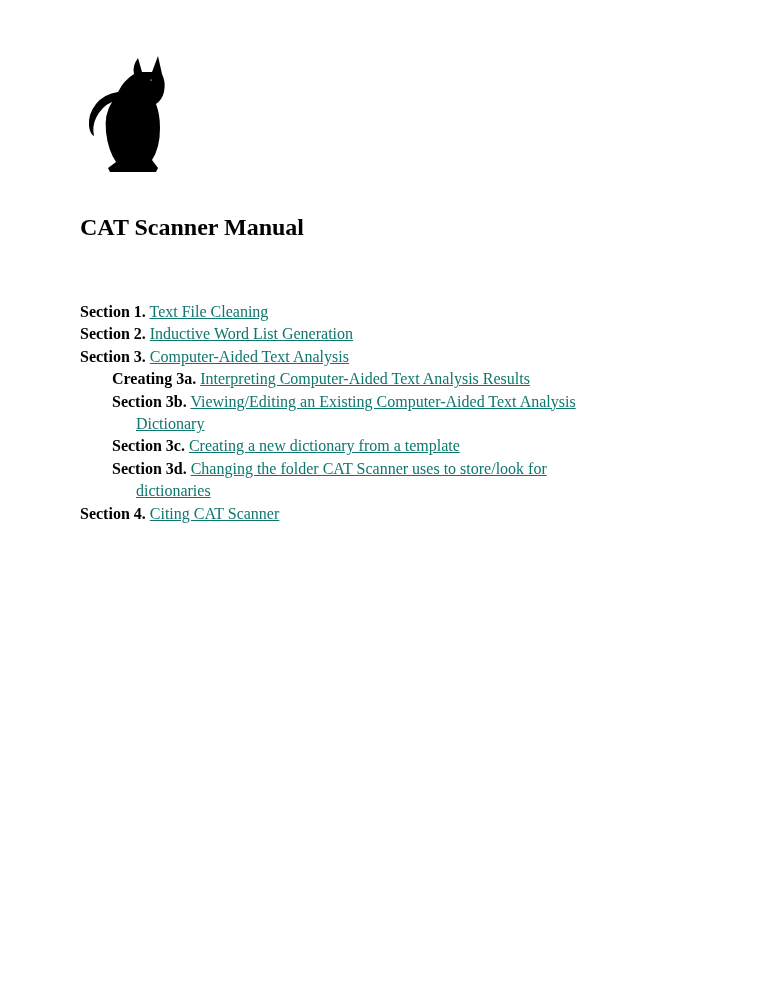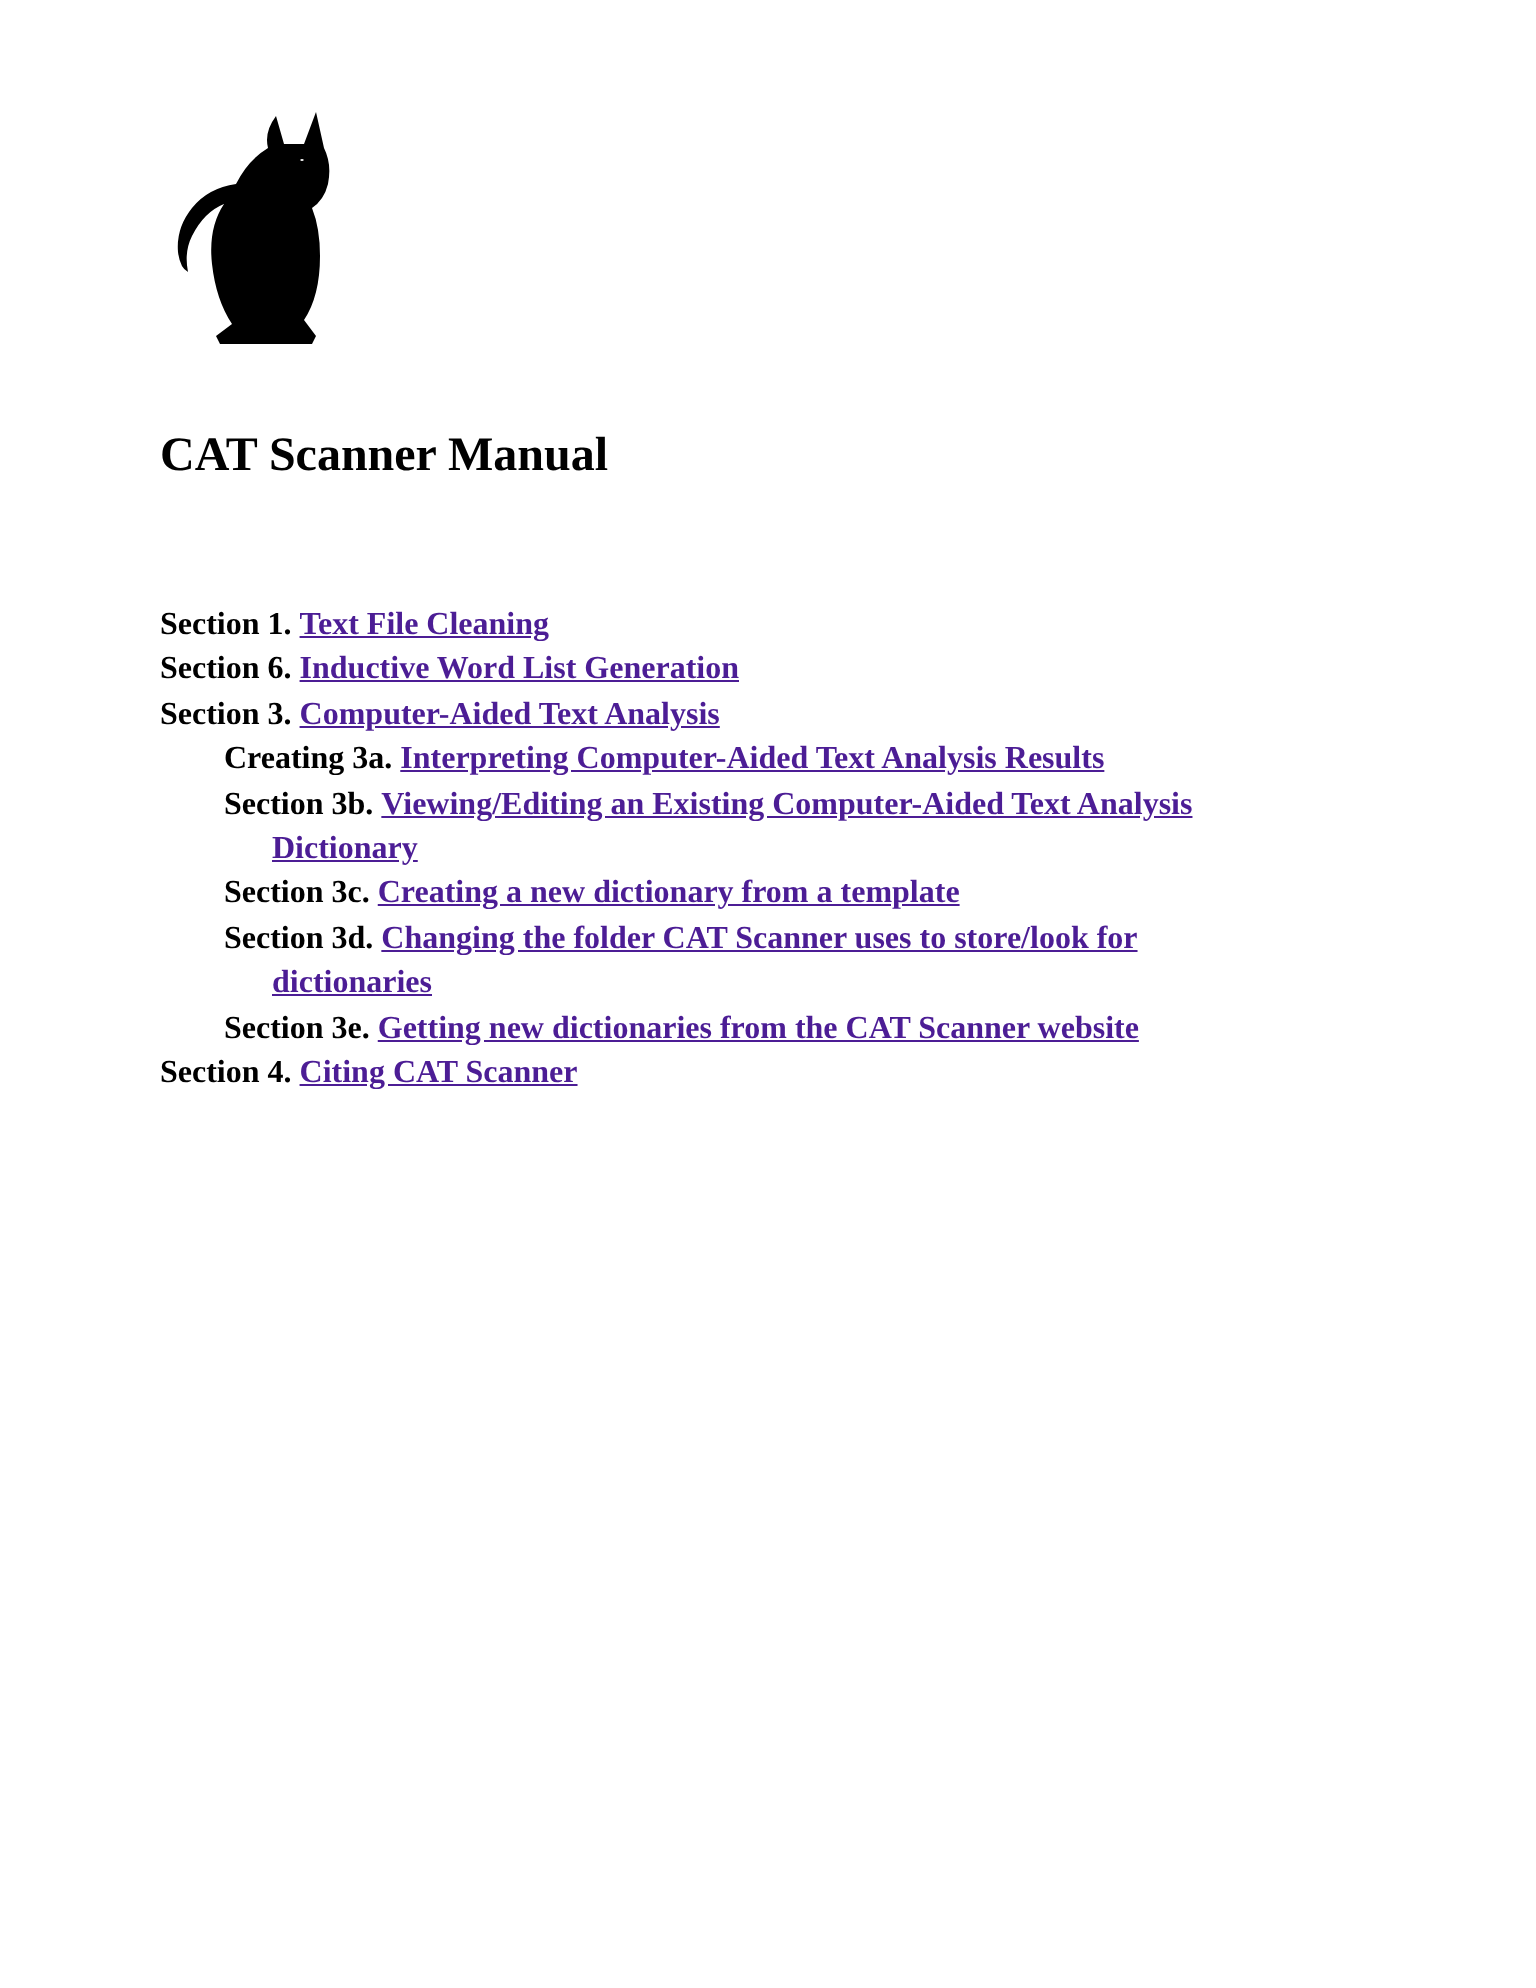--- a/index.html
+++ b/index.html
@@ -38,23 +38,23 @@
     .toc-sub {
       padding-left: 32px;
     }
     .toc-sub-continue {
       padding-left: 56px;
     }
     .section-label {
       font-weight: bold;
     }
     .link {
-      color: #4c1d95;
+      color: #0f766e;
       text-decoration: underline;
-      font-weight: bold;
+      font-weight: normal;
       cursor: pointer;
     }
   </style>
 </head>
 <body>
 
 <div class="page">
   <div class="header">
     <div class="cat-icon">
       <svg width="110" height="130" viewBox="0 0 110 130">
@@ -64,21 +64,21 @@
     <div class="title">CAT Scanner Manual</div>
   </div>
 
   <div class="toc">
     <div class="toc-item">
       <span class="section-label">Section 1.</span>
       <span> </span>
       <a class="link">Text File Cleaning</a>
     </div>
     <div class="toc-item">
-      <span class="section-label">Section 6.</span>
+      <span class="section-label">Section 2.</span>
       <span> </span>
       <a class="link">Inductive Word List Generation</a>
     </div>
     <div class="toc-item">
       <span class="section-label">Section 3.</span>
       <span> </span>
       <a class="link">Computer-Aided Text Analysis</a>
     </div>
     <div class="toc-item toc-sub">
       <span class="section-label">Creating 3a.</span>
@@ -99,24 +99,19 @@
       <a class="link">Creating a new dictionary from a template</a>
     </div>
     <div class="toc-item toc-sub">
       <span class="section-label">Section 3d.</span>
       <span> </span>
       <a class="link">Changing the folder CAT Scanner uses to store/look for</a>
     </div>
     <div class="toc-item toc-sub-continue">
       <a class="link">dictionaries</a>
     </div>
-    <div class="toc-item toc-sub">
-      <span class="section-label">Section 3e.</span>
-      <span> </span>
-      <a class="link">Getting new dictionaries from the CAT Scanner website</a>
-    </div>
     <div class="toc-item">
       <span class="section-label">Section 4.</span>
       <span> </span>
       <a class="link">Citing CAT Scanner</a>
     </div>
   </div>
 </div>
 
 </body></html>

